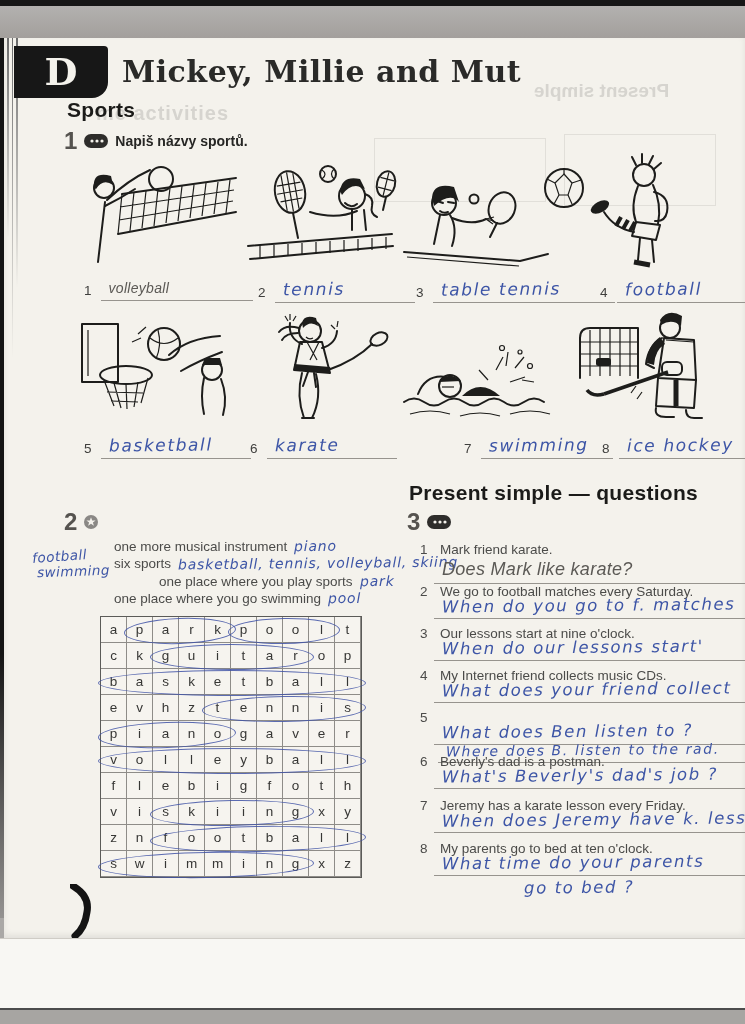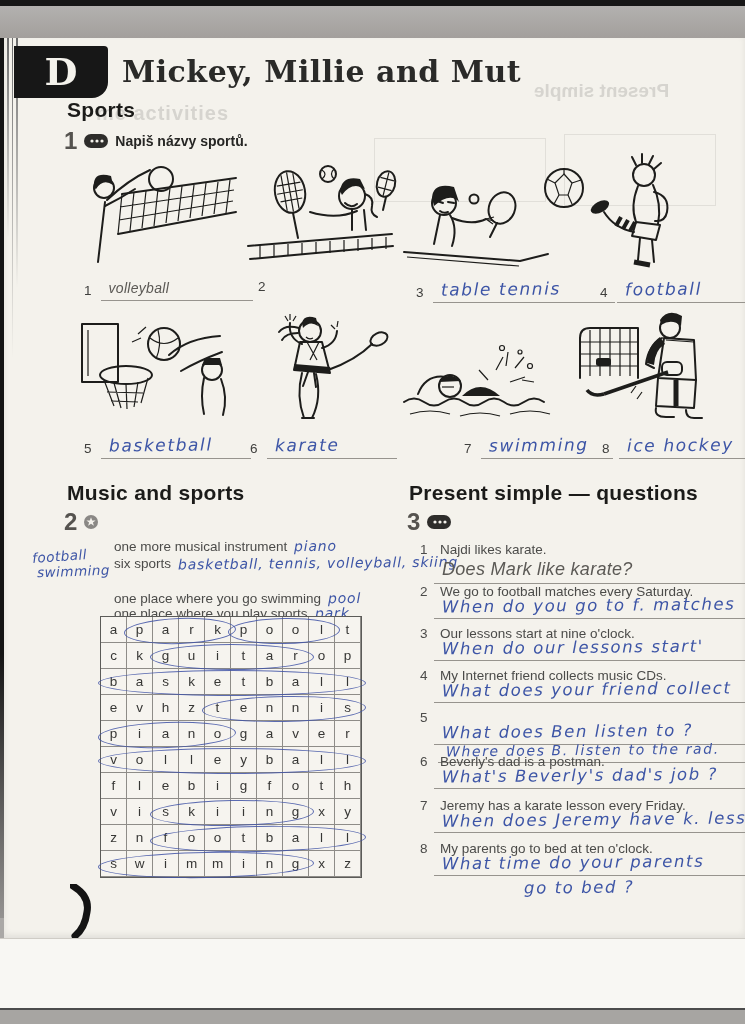--- a/index.html
+++ b/index.html
@@ -227,20 +227,21 @@
  </svg>
         </div>
       </div>
     <div id="sport-answers">
         <div class="answers-item" style="left: 80px; top: 241px;">
           <span class="anum">1</span>
           <span class="aline" style="width: 140px;"><span class="printed-ex">volleyball</span></span>
         </div>
         <div class="answers-item" style="left: 254px; top: 241px;">
           <span class="anum">2</span>
+          <span class="aline" style="width: 128px;"><span class="hw">tennis</span></span>
         </div>
         <div class="answers-item" style="left: 412px; top: 241px;">
           <span class="anum">3</span>
           <span class="aline" style="width: 170px;"><span class="hw">table tennis</span></span>
         </div>
         <div class="answers-item" style="left: 596px; top: 241px;">
           <span class="anum">4</span>
           <span class="aline" style="width: 124px;"><span class="hw">football</span></span>
         </div>
         <div class="answers-item" style="left: 80px; top: 397px;">
@@ -254,34 +255,33 @@
         <div class="answers-item" style="left: 460px; top: 397px;">
           <span class="anum">7</span>
           <span class="aline" style="width: 120px;"><span class="hw">swimming</span></span>
         </div>
         <div class="answers-item" style="left: 598px; top: 397px;">
           <span class="anum">8</span>
           <span class="aline" style="width: 130px;"><span class="hw">ice hockey</span></span>
         </div>
       </div>
 
-    <div class="h2 abs" style="left:63px;top:443px;">Music and sports</div>
     <div class="ex-head abs" style="left:60px;top:472px;">
       <span class="ex-num">2</span>
       <span class="star-icon">
         <svg width="14" height="14" viewBox="0 0 14 14">
             <circle cx="7" cy="7" r="7" fill="#8a8885"></circle>
             <path d="M7 2.2 L8.2 5.4 11.6 5.4 8.9 7.5 9.9 10.8 7 8.8 4.1 10.8 5.1 7.5 2.4 5.4 5.8 5.4 Z" fill="#f4f2ec"></path>
           </svg>
       </span>
     </div>
     <div id="clues">
         <div class="clue-row" style="top: 500px;"><span>one more musical instrument</span><span class="hw">piano</span></div>
         <div class="clue-row" style="top: 517px;"><span>six sports</span><span class="hw">basketball, tennis, volleyball, skiing</span></div>
-        <div class="clue-row" style="top: 567px;"><span>one place where you play sports</span><span class="hw">park</span></div>
+        <div class="clue-row" style="top: 535px; margin-left: 45px;"><span>one place where you play sports</span><span class="hw">park</span></div>
         <div class="clue-row" style="top: 552px;"><span>one place where you go swimming</span><span class="hw">pool</span></div>
       </div>
     <div class="margin-hw" style="left:28px;top:510px;transform:rotate(-4deg);">football</div>
     <div class="margin-hw" style="left:33px;top:525px;transform:rotate(-2deg);">swimming</div>
     <div class="ws-grid" style="top:578px;" id="ws-grid">
         <div class="ws-cell">a</div>
         <div class="ws-cell">p</div>
         <div class="ws-cell">a</div>
         <div class="ws-cell">r</div>
         <div class="ws-cell">k</div>
@@ -400,21 +400,21 @@
             <rect x="0" y="0" width="24" height="14" rx="7" fill="#2e2d2b"></rect>
             <circle cx="8" cy="7" r="1.6" fill="#f4f2ec"></circle>
             <circle cx="13" cy="7" r="1.6" fill="#f4f2ec"></circle>
             <circle cx="18" cy="7" r="1.6" fill="#f4f2ec"></circle>
           </svg>
       </span>
     </div>
     <div id="questions">
         <div class="sent abs" style="left: 416px; top: 504px; width: 322px;">
           <span class="qnum">1</span>
-          <span>Najdi likes karate.</span>
+          <span>Mark friend karate.</span>
         </div>
         <div class="qa-ans ansline" style="top: 521px;"><span class="printed-ex" style="font-size: 18px;">Does Mark like karate?</span></div>
         <div class="sent abs" style="left: 416px; top: 546px; width: 322px;">
           <span class="qnum">2</span>
           <span>We go to football matches every Saturday.</span>
         </div>
         <div class="qa-ans ansline" style="top: 558px;"><span class="hw">When do you go to f. matches</span></div>
         <div class="sent abs" style="left: 416px; top: 588px; width: 322px;">
           <span class="qnum">3</span>
           <span>Our lessons start at nine o'clock.</span>

